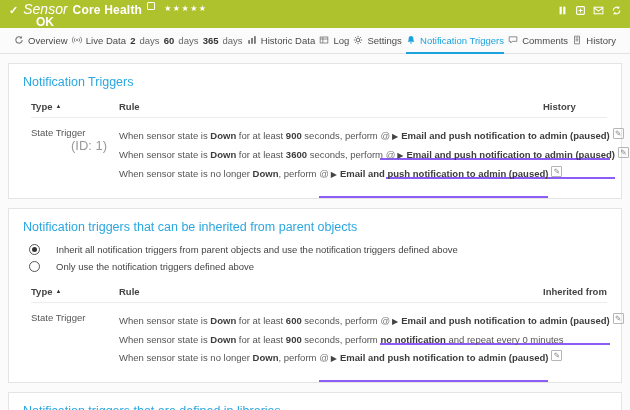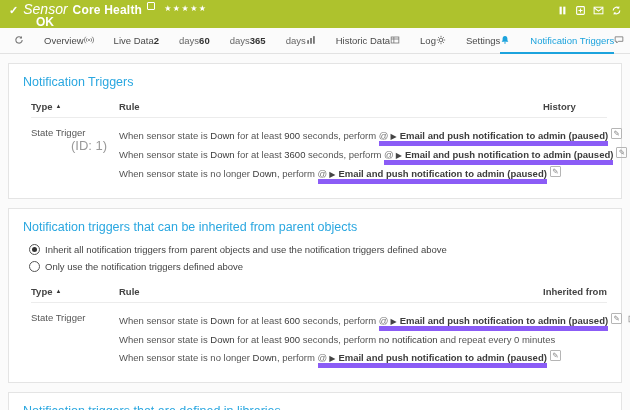--- a/index.html
+++ b/index.html
@@ -18,46 +18,46 @@
   .hdr-stars{font-size:8px;letter-spacing:1.5px;position:relative;top:-3px;margin-left:4px;}
   .hdr-status{font-size:12px;font-weight:bold;margin-left:27px;line-height:9px;}
   .hdr-tools{position:absolute;top:5px;right:8px;display:flex;gap:7px;}
   .hdr-tools .ic{width:11px;height:11px;color:#fff;cursor:pointer;}
   .ic svg{width:100%;height:100%;display:block;}
   
   .tabbar{
     height:25px;background:#fbfbfb;border-bottom:1px solid #e2e2e2;
     display:flex;align-items:stretch;justify-content:space-between;padding:0 14px;
   }
-  .tab{display:flex;align-items:center;gap:20px;color:#4a4a4a;font-size:9.5px;cursor:pointer;border-bottom:2px solid transparent;margin-bottom:-1px;white-space:nowrap;}
+  .tab{display:flex;align-items:center;gap:4px;color:#4a4a4a;font-size:9.5px;cursor:pointer;border-bottom:2px solid transparent;margin-bottom:-1px;white-space:nowrap;}
   .tab .ic{width:10px;height:10px;color:#777;}
   .tab.active{color:#1ca3dd;border-bottom-color:#1ca3dd;}
   .tab.active .ic{color:#1ca3dd;}
   .tab .num{font-weight:bold;color:#333;}
   .tab .unit{color:#666;}
   
   .content{padding:9px 8px 0;}
   .panel{background:#fff;border:1px solid #e4e4e4;padding:11px 14px 10px;margin-bottom:9px;}
   .panel-title{color:#2aa7e0;font-size:12.5px;margin:0 0 10px 0;font-weight:400;}
   
   .radio-group{margin:2px 0 12px 6px;}
-  .radio-line{display:flex;align-items:center;gap:5px;margin-bottom:6px;cursor:pointer;color:#444;font-size:9.5px;}
+  .radio-line{display:flex;align-items:center;gap:16px;margin-bottom:6px;cursor:pointer;color:#444;font-size:9.5px;}
   .radio{width:9px;height:9px;border:1px solid #555;border-radius:50%;position:relative;flex:0 0 auto;background:#fff;}
   .radio.sel::after{content:"";position:absolute;left:2px;top:2px;width:5px;height:5px;border-radius:50%;background:#333;}
   
   .ttable{padding-left:8px;}
   .trow{display:grid;grid-template-columns:82px 1fr 64px;column-gap:6px;}
   .thead{border-bottom:1px solid #ececec;padding:2px 0 5px;color:#444;font-weight:bold;font-size:9.5px;}
   .sortarr{font-size:6px;color:#333;position:relative;top:-2px;margin-left:3px;}
   .tbody{padding:9px 0 4px;}
   .type-name{color:#555;}
   .type-sub{color:#999;font-size:13px;margin-top:0;padding-left:40px;}
   .rline{line-height:18px;color:#555;white-space:nowrap;}
-  .seg-b{font-weight:normal;color:#3c3c3c;}
-  .notif{border-bottom:5px solid #8b5cf6;cursor:pointer;padding-bottom:0;}
+  .seg-b{font-weight:bold;color:#3c3c3c;}
+  .notif{border-bottom:2px solid #8b5cf6;cursor:pointer;padding-bottom:17px;}
   .notif .at{color:#777;margin-right:2px;}
   .notif .arrow{color:#444;font-size:8px;margin-right:3px;}
   .notif .ntext{font-weight:bold;color:#3c3c3c;}
   .editbox{display:inline-block;width:9px;height:9px;border:1px solid #b5b5b5;border-radius:1px;font-size:7.5px;line-height:9px;text-align:center;color:#777;margin-left:3px;position:relative;top:-3px;cursor:pointer;}
   .inherited-cell{display:flex;align-items:flex-start;gap:3px;color:#444;padding-top:2px;cursor:pointer;white-space:nowrap;}
   .root-ic{width:10px;height:10px;flex:0 0 auto;}
 </style>
 </head>
 <body>
 

